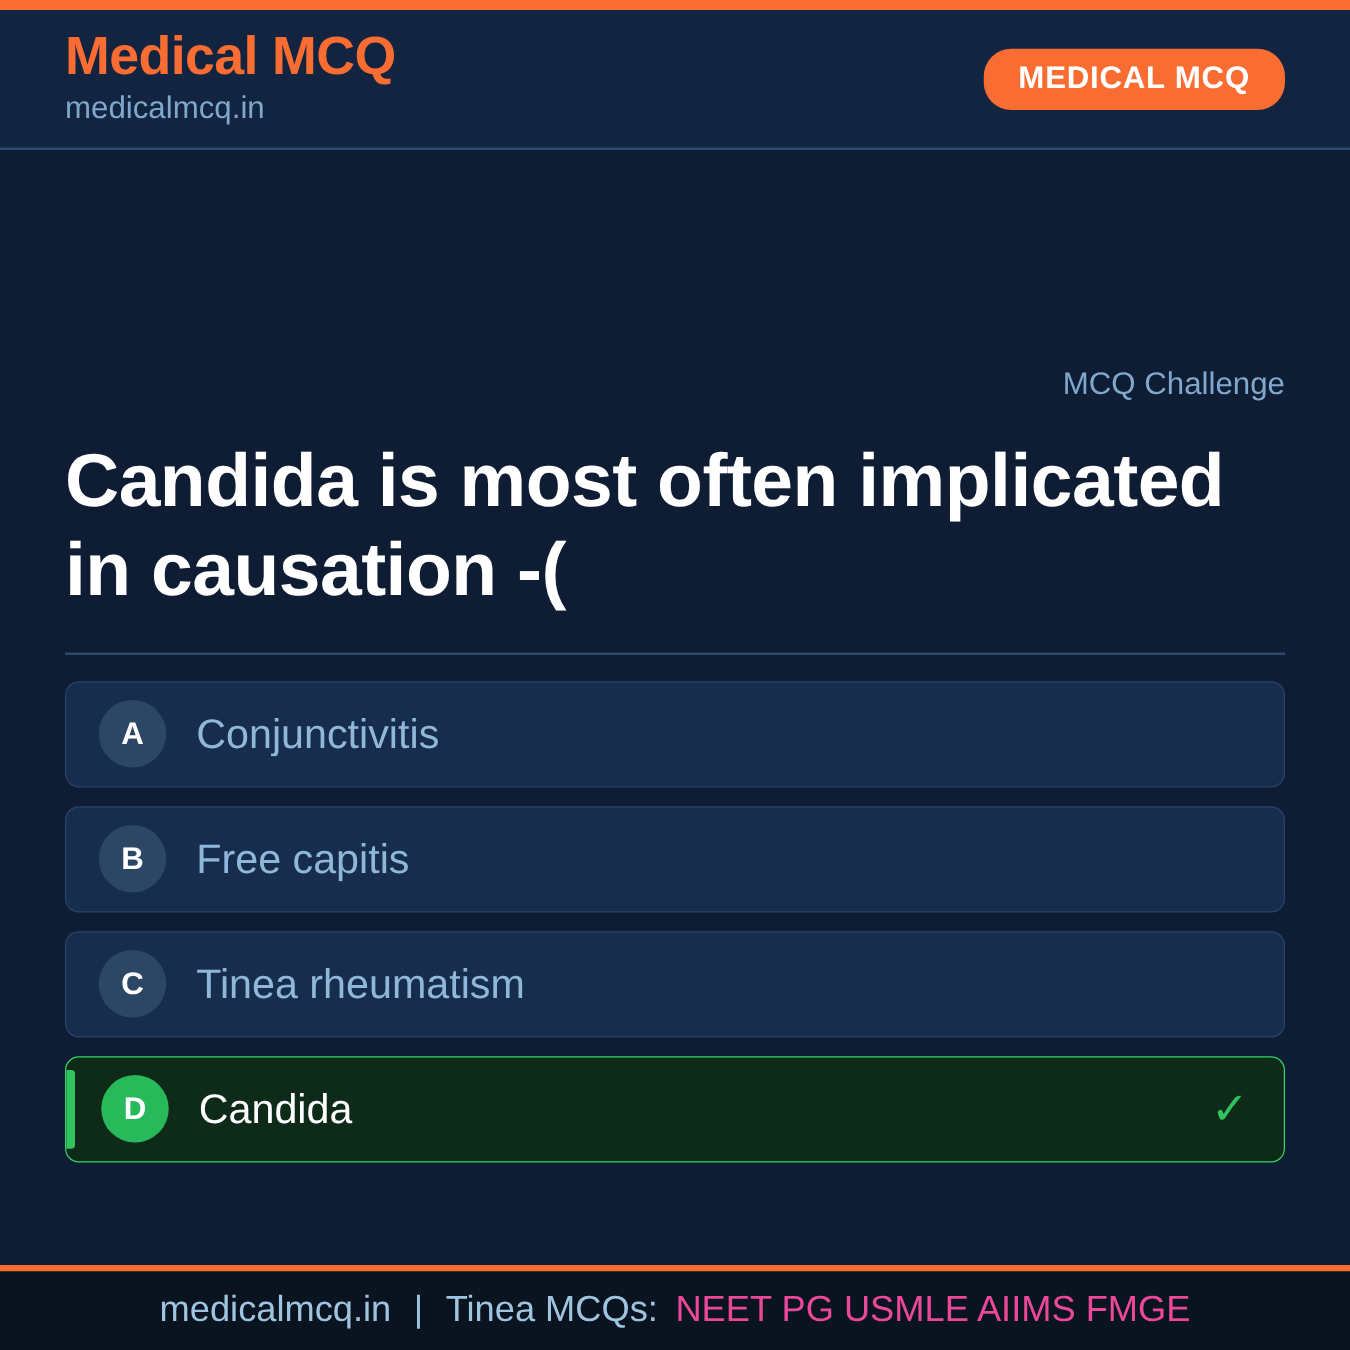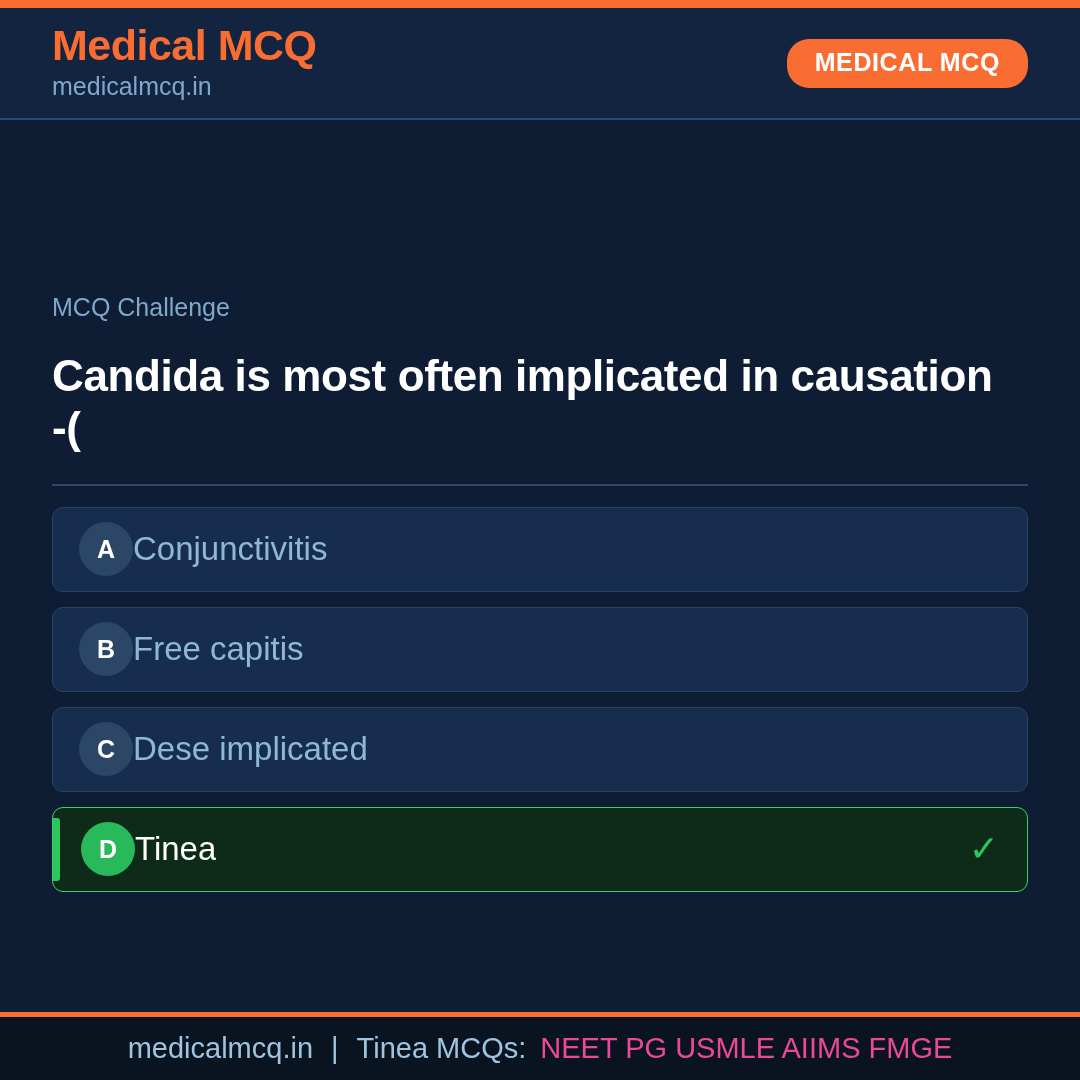--- a/index.html
+++ b/index.html
@@ -87,24 +87,25 @@
     justify-content: flex-start;
   }
   .q-wrap {
     margin-top: 172px;
   }
   .q-eyebrow {
     color: #7fa8cc;
     font-size: 25px;
     line-height: 1.2;
     margin-bottom: 8px;
+    text-align: right;
   }
   .q-text {
     color: #ffffff;
-    font-size: 44px;
+    font-size: 60px;
     font-weight: bold;
     line-height: 1.18;
     letter-spacing: -0.4px;
     max-width: 960px;
     margin-top: 28px;
   }
   .q-divider {
     height: 2px;
     background: #2e4a6b;
     margin-top: 30px;
@@ -142,20 +143,21 @@
     font-size: 25px;
     font-weight: bold;
     display: flex;
     align-items: center;
     justify-content: center;
     line-height: 1;
   }
   .option .opt-text {
     color: #8fb8d8;
     font-size: 33px;
+    margin-left: 24px;
     line-height: 1.1;
     white-space: nowrap;
     overflow: hidden;
     text-overflow: ellipsis;
   }
   .option .check {
     margin-left: auto;
     color: #2fc45e;
     font-size: 36px;
     line-height: 1;
@@ -240,26 +242,26 @@
         <div class="option">
           <div class="badge">A</div>
           <div class="opt-text">Conjunctivitis</div>
         </div>
         <div class="option">
           <div class="badge">B</div>
           <div class="opt-text">Free capitis</div>
         </div>
         <div class="option">
           <div class="badge">C</div>
-          <div class="opt-text">Dese implicated</div>
+          <div class="opt-text">Tinea rheumatism</div>
         </div>
         <div class="option correct">
           <div class="left-bar"></div>
           <div class="badge">D</div>
-          <div class="opt-text">Tinea</div>
+          <div class="opt-text">Candida</div>
           <div class="check">✓</div>
         </div>
       </div>
 
   </div>
 
   <div class="footer">
     <div class="footer-inner">
       <span class="footer-site">medicalmcq.in</span>
       <span class="footer-sep">|</span>

